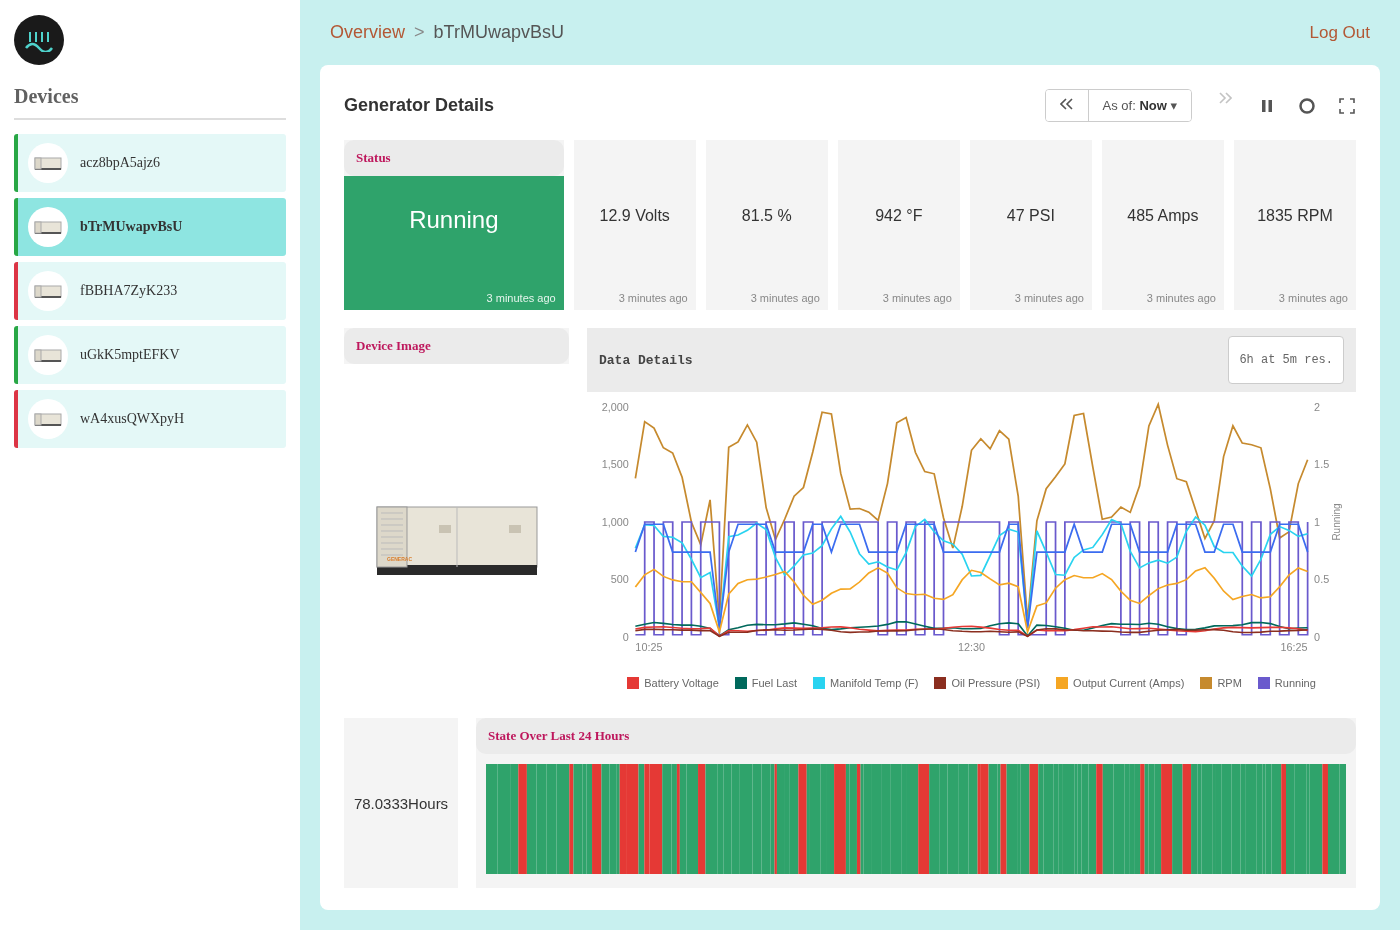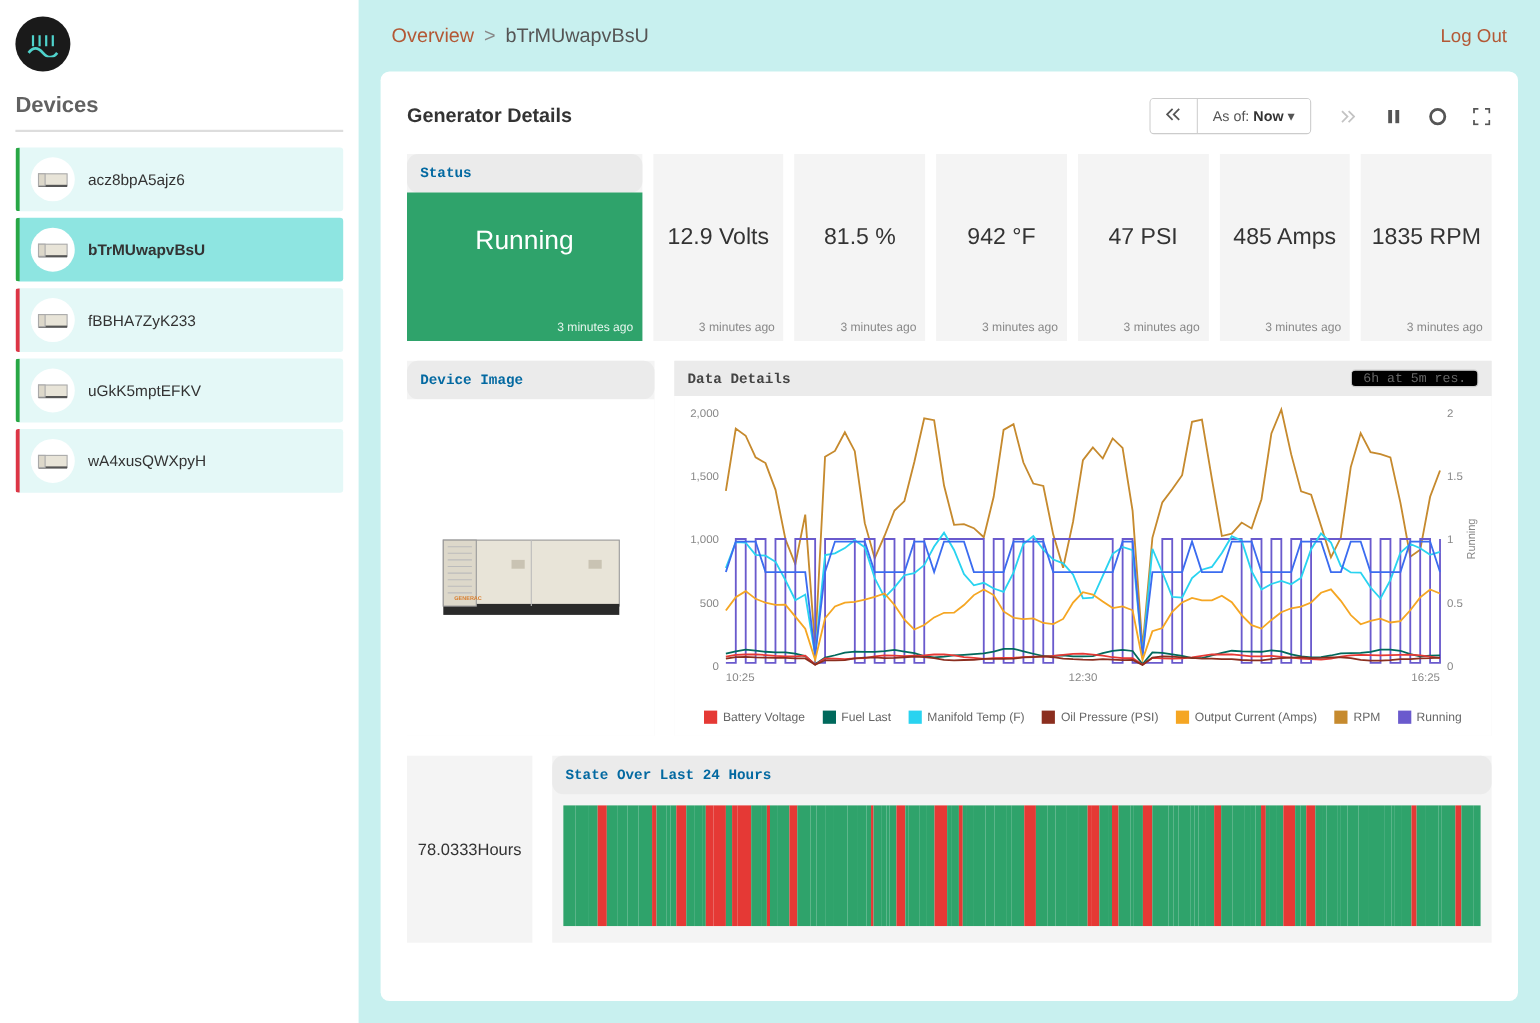--- a/index.html
+++ b/index.html
@@ -1,20 +1,20 @@
 <!DOCTYPE html>
 <html><head>
 <meta charset="utf-8">
 <style>
 * { box-sizing: border-box; margin: 0; padding: 0; }
 body { font-family: -apple-system, BlinkMacSystemFont, "Segoe UI", sans-serif; background: #c8f0ef; width: 1400px; height: 930px; overflow: hidden; }
 
 .app { display: flex; height: 100%; }
 
-.sidebar { width: 326px; background: #fff; padding: 15px 14px; }
+.sidebar { width: 300px; background: #fff; padding: 15px 14px; font-family: Liberation Serif, serif; }
 .logo { width: 50px; height: 50px; border-radius: 50%; background: #1a1a1a; display: flex; align-items: center; justify-content: center; margin-bottom: 20px; }
 .logo svg { width: 30px; height: 24px; }
 .sidebar h2 { font-size: 20px; font-weight: 700; color: #616161; margin-bottom: 10px; }
 .divider { height: 2px; background: #ddd; margin-bottom: 10px; }
 .device-list { display: flex; flex-direction: column; gap: 6px; margin-top: 14px; }
 .device-item { display: flex; align-items: center; height: 58px; background: #e4f8f7; border-left: 4px solid #28a745; border-radius: 3px; padding: 0 10px; cursor: pointer; }
 .device-item.red { border-left-color: #dc3545; }
 .device-item.active { background: #8ee5e1; }
 .device-thumb { width: 40px; height: 40px; background: #fff; border-radius: 50%; display: flex; align-items: center; justify-content: center; margin-right: 12px; }
 .device-thumb svg { width: 28px; height: 18px; }
@@ -24,45 +24,45 @@
 .main { flex: 1; display: flex; flex-direction: column; }
 .topbar { display: flex; align-items: center; justify-content: space-between; padding: 22px 30px; }
 .breadcrumb { font-size: 18px; color: #555; }
 .breadcrumb .link { color: #b35835; }
 .breadcrumb .sep { color: #888; margin: 0 4px; }
 .logout { color: #b35835; font-size: 17px; cursor: pointer; }
 
 .content { flex: 1; background: #fff; margin: 0 20px 20px 20px; border-radius: 8px; padding: 24px; overflow: hidden; }
 .content-header { display: flex; align-items: center; justify-content: space-between; margin-bottom: 18px; }
 .content-title { font-size: 18px; font-weight: 700; color: #333; }
-.time-controls { display: flex; align-items: center; gap: 24px; }
+.time-controls { display: flex; gap: 24px; }
 .asof-group { display: flex; border: 1px solid #ccc; border-radius: 4px; overflow: hidden; }
 .asof-btn { padding: 8px 14px; background: #fff; border: none; border-right: 1px solid #ccc; cursor: pointer; font-size: 13px; color: #555; }
 .asof-btn:last-child { border-right: none; }
 .asof-btn .bold { font-weight: 700; color: #333; }
 .ctrl-icons { display: flex; gap: 22px; align-items: center; }
 .ctrl-icon { width: 18px; height: 18px; cursor: pointer; display:flex; align-items:center; justify-content:center; color:#555; }
 
 .stat-row { display: flex; gap: 10px; margin-bottom: 18px; }
 .stat-card { flex: 1; background: #f4f4f4; display: flex; flex-direction: column; min-height: 170px; }
 .stat-card.status { flex: 1.8; }
-.stat-header { font-family: Liberation Mono, monospace; font-size: 13px; font-weight: 700; color: #0369a1; padding: 10px 12px; background: #ebebeb; border-radius: 10px; }
+.stat-header { font-family: Liberation Serif, serif; font-size: 13px; font-weight: 700; color: #be185d; padding: 10px 12px; background: #ebebeb; border-radius: 10px; }
 .stat-body { flex: 1; display: flex; align-items: center; justify-content: center; position: relative; }
-.stat-value { font-size: 21px; color: #333; }
+.stat-value { font-size: 16px; color: #333; }
 .stat-footer { font-size: 11px; color: #888; text-align: right; padding: 0 8px 6px 0; }
 .status-body { background: #2fa36b; color: #fff; font-size: 24px; flex:1; display:flex; flex-direction:column; align-items:center; justify-content:center; padding-top:30px; }
 .status-body .stat-footer { align-self: flex-end; margin-top:auto; color: #e5f5ed; }
 
 .mid-row { display: flex; gap: 18px; margin-bottom: 18px; }
 .device-image { width: 225px; background: #f4f4f4; display:flex; flex-direction:column; }
 .device-image .body { flex:1; background:#fff; display:flex; align-items:center; justify-content:center; padding:20px; }
 .datapoints { flex: 1; background: #f4f4f4; display:flex; flex-direction:column; }
 .dp-header { display:flex; justify-content:space-between; align-items:center; background:#ebebeb; padding:8px 12px; }
 .dp-header-title { font-family:"Courier New",monospace; font-size:13px; font-weight:700; color:#444; }
-.dp-res { font-family:"Courier New",monospace; font-size:12px; color:#666; background:#000000; border:1px solid #ccc; border-radius:4px; padding:0 10px; }
+.dp-res { font-family:"Courier New",monospace; font-size:12px; color:#666; background:#ffffff; border:1px solid #ccc; border-radius:4px; padding:16px 10px; }
 .chart-area { flex:1; background:#fff; padding:5px; position:relative; }
 .legend { display:flex; gap:16px; justify-content:center; font-size:11px; color:#666; padding:6px 0; flex-wrap:wrap; }
 .legend-item { display:flex; align-items:center; gap:5px; }
 .legend-swatch { width:12px; height:12px; }
 
 .bottom-row { display:flex; gap:18px; }
 .hours-card { width: 114px; background:#f4f4f4; display:flex; align-items:center; justify-content:center; font-size:15px; color:#333; text-align:center; padding:20px 10px; }
 .state-card { flex:1; background:#f4f4f4; display:flex; flex-direction:column; }
 .state-body { flex:1; padding:10px; }
 

